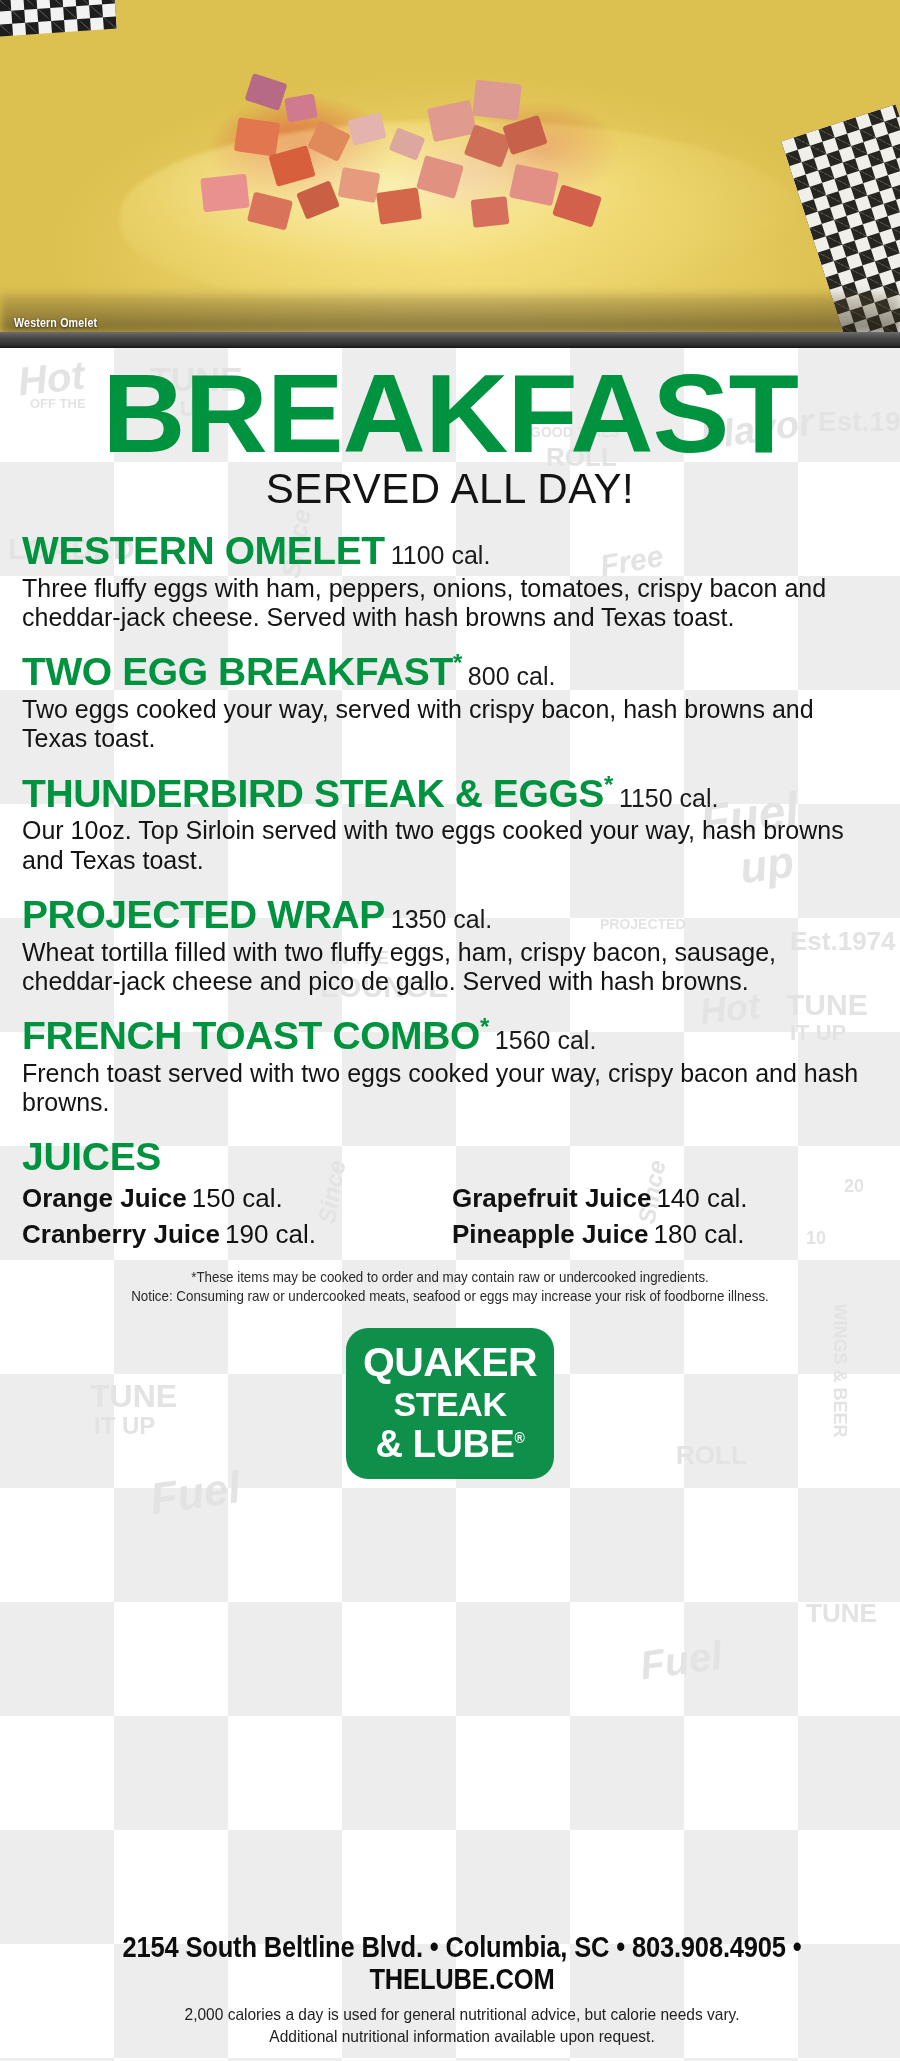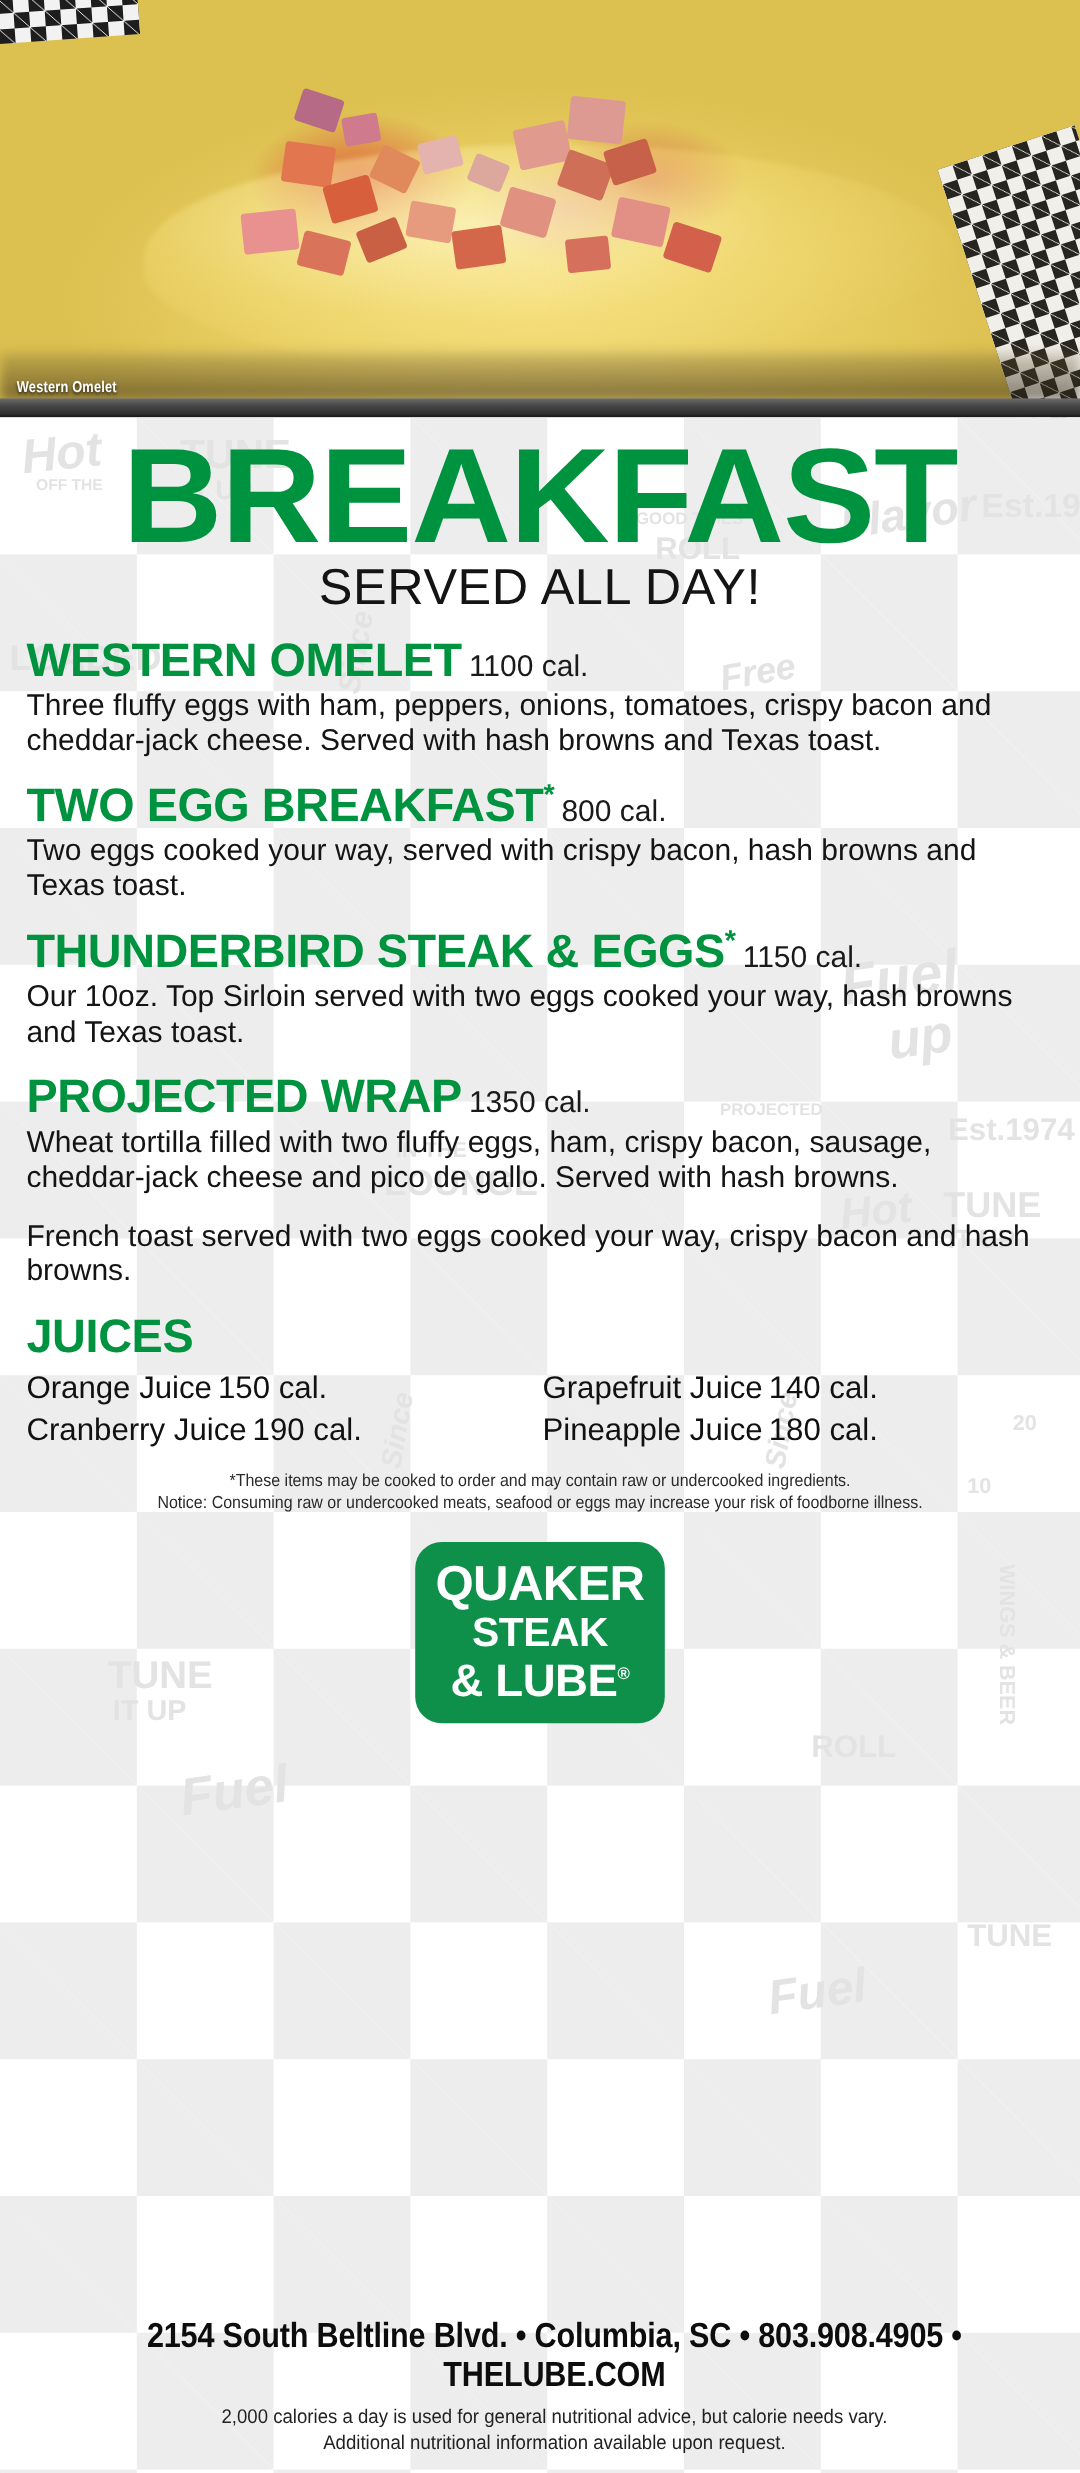--- a/index.html
+++ b/index.html
@@ -134,21 +134,21 @@
     color:#00933f; font-size:39px; font-weight:800; letter-spacing:-.3px;
     line-height:1.05;
   }
   .juice-grid {
     display:grid; grid-template-columns:430px 1fr;
     row-gap:2px; margin-top:4px;
   }
   .juice {
     font-size:26px; color:#111; line-height:1.3;
   }
-  .juice b { font-weight:400;margin-top:48px; }
+  .juice b { font-weight:700;margin-top:48px; }
   .juice span { font-weight:400; margin-left:5px; }
 
   
   .disclaimer {
     margin-top:16px; text-align:center;
     color:#2a2a2a; font-size:14.5px; line-height:1.32;
     font-family:"Liberation Sans Narrow","Liberation Sans",sans-serif;
     transform:scaleX(.92);
   }
 
@@ -276,20 +276,21 @@
           </div>
           <div class="item">
             <div class="item-head"><span>THUNDERBIRD STEAK &amp; EGGS</span><span class="star">*</span><span class="cal">1150 cal.</span></div>
             <div class="item-desc">Our 10oz. Top Sirloin served with two eggs cooked your way, hash browns and Texas toast.</div>
           </div>
           <div class="item">
             <div class="item-head"><span>PROJECTED WRAP</span><span class="cal">1350 cal.</span></div>
             <div class="item-desc">Wheat tortilla filled with two fluffy eggs, ham, crispy bacon, sausage, cheddar-jack cheese and pico de gallo. Served with hash browns.</div>
           </div>
           <div class="item">
+            <div class="item-head"><span>FRENCH TOAST COMBO</span><span class="star">*</span><span class="cal">1560 cal.</span></div>
             <div class="item-desc">French toast served with two eggs cooked your way, crispy bacon and hash browns.</div>
           </div>
         </div>
 
       <div class="juices">
         <div class="juices-head">JUICES</div>
         <div class="juice-grid" id="juice-grid">
             <div class="juice"><b>Orange Juice</b><span>150 cal.</span></div>
             <div class="juice"><b>Grapefruit Juice</b><span>140 cal.</span></div>
             <div class="juice"><b>Cranberry Juice</b><span>190 cal.</span></div>

